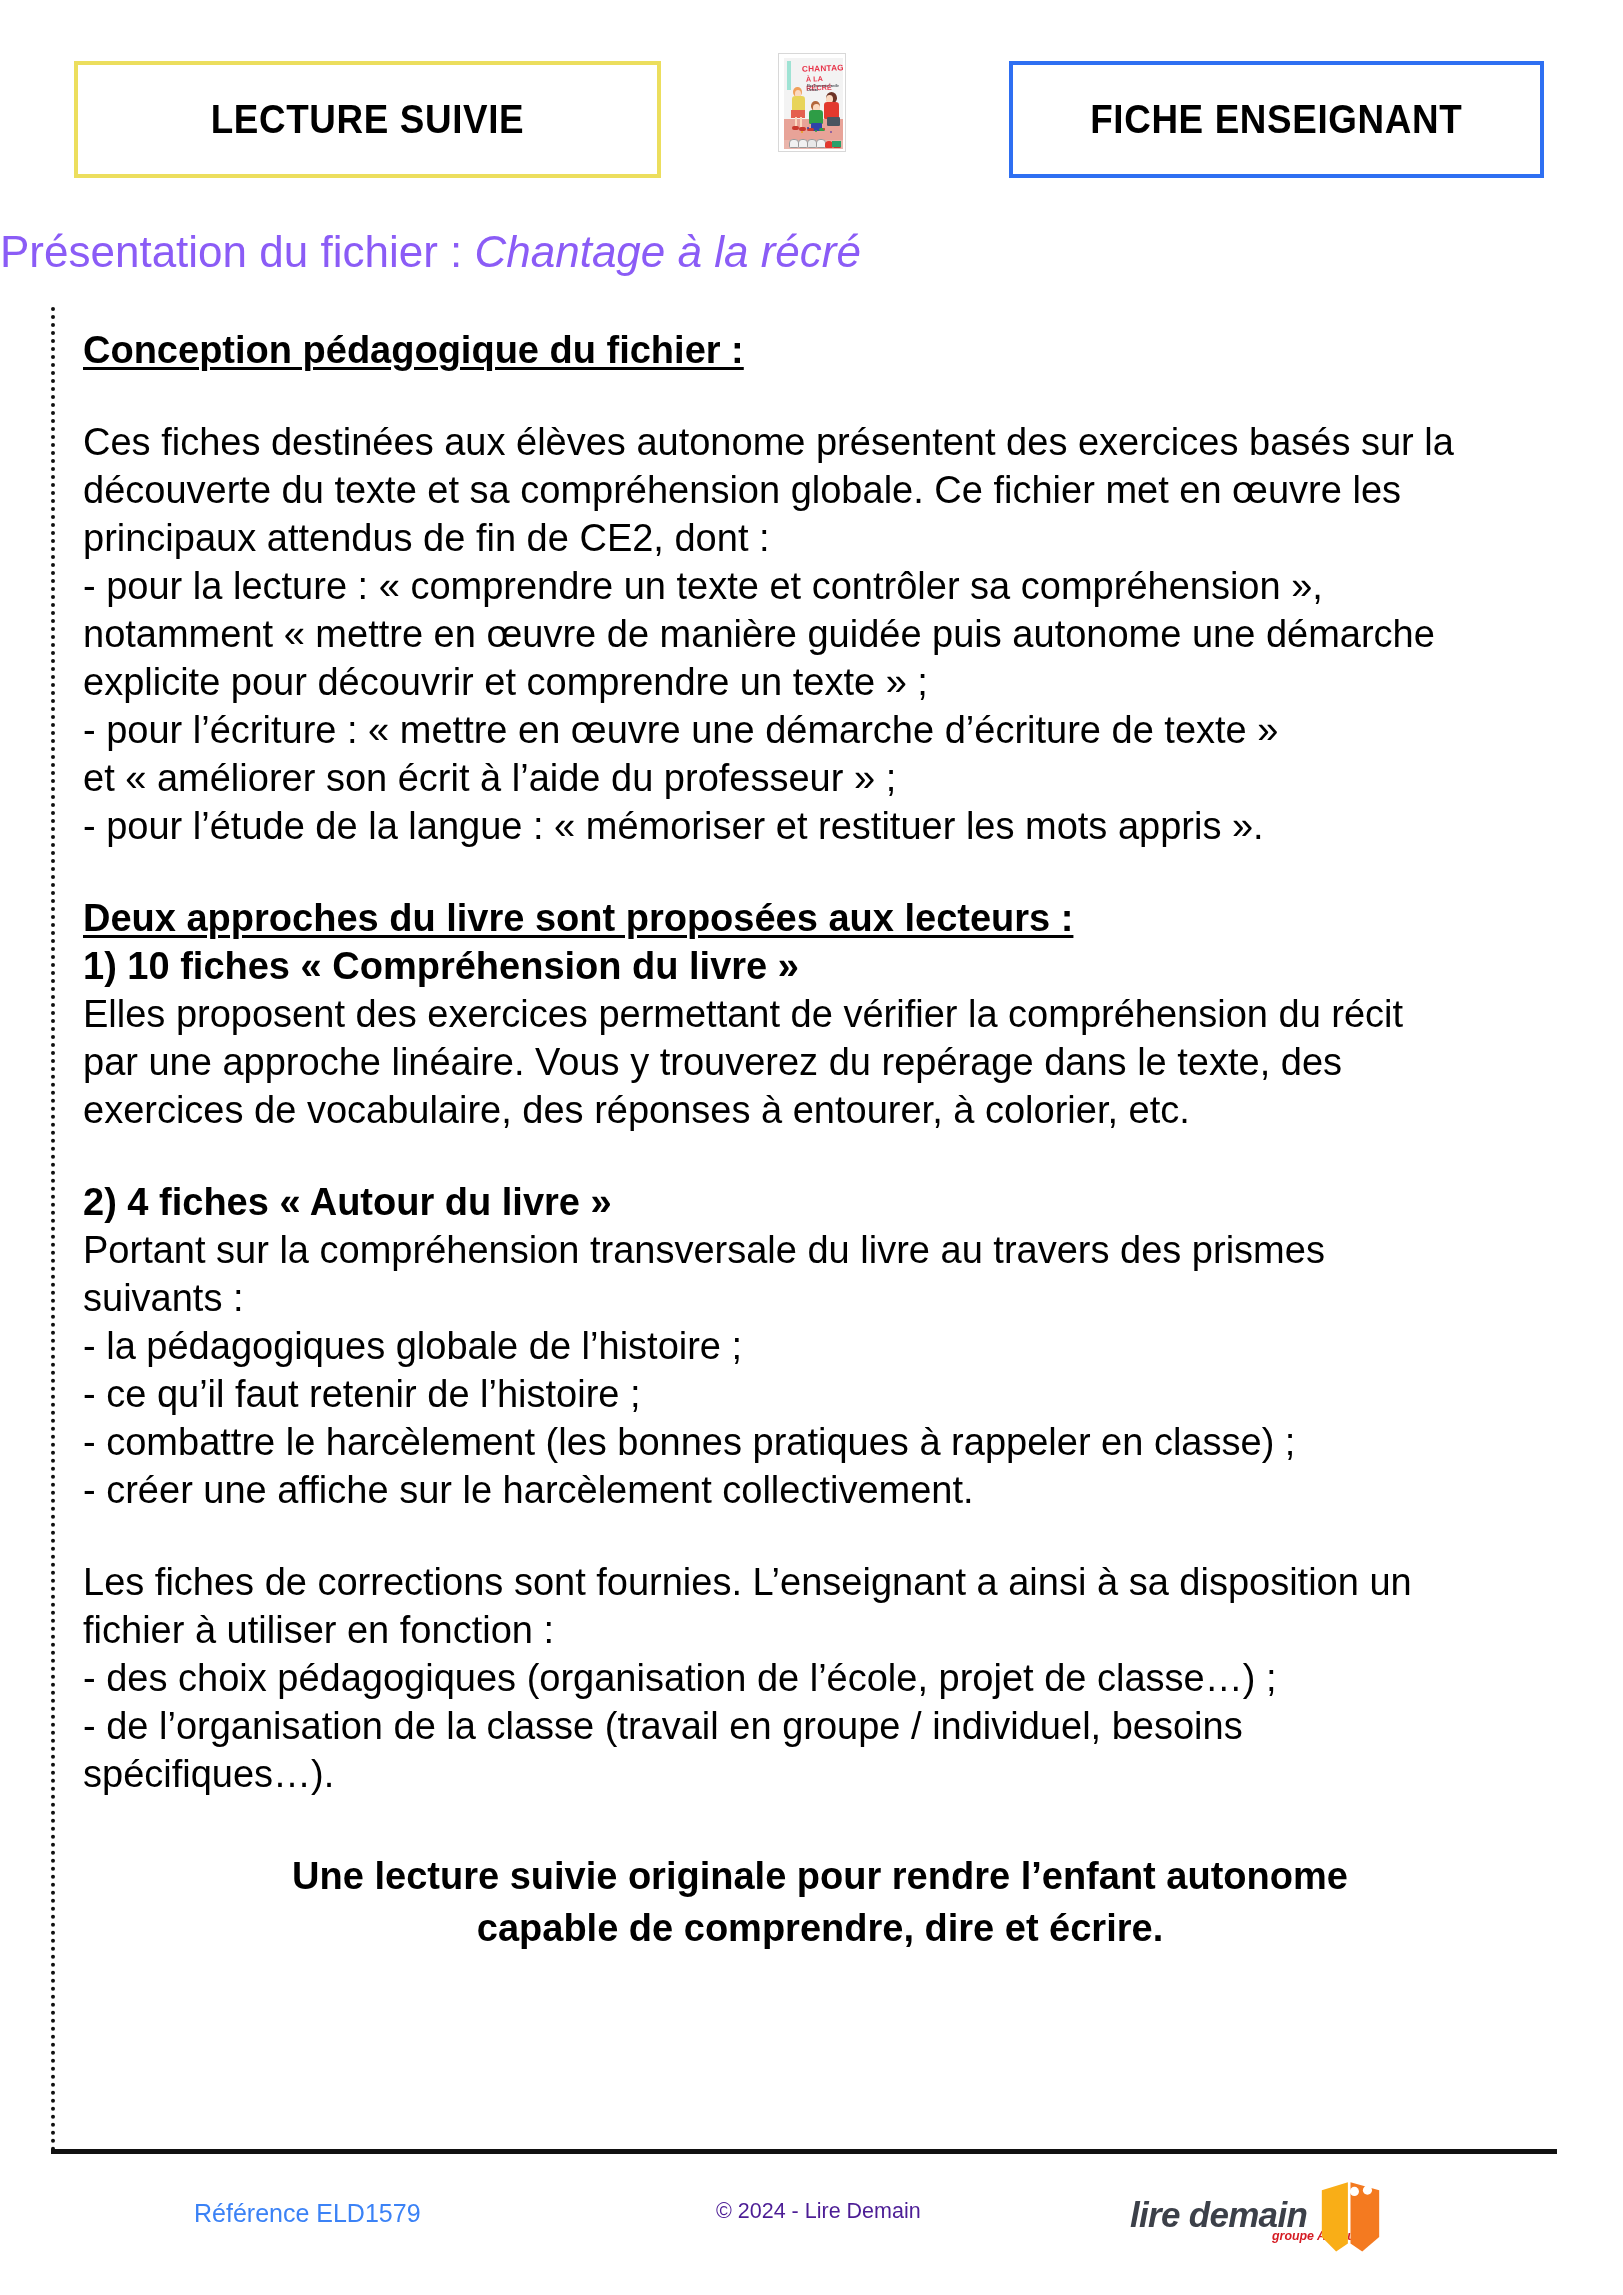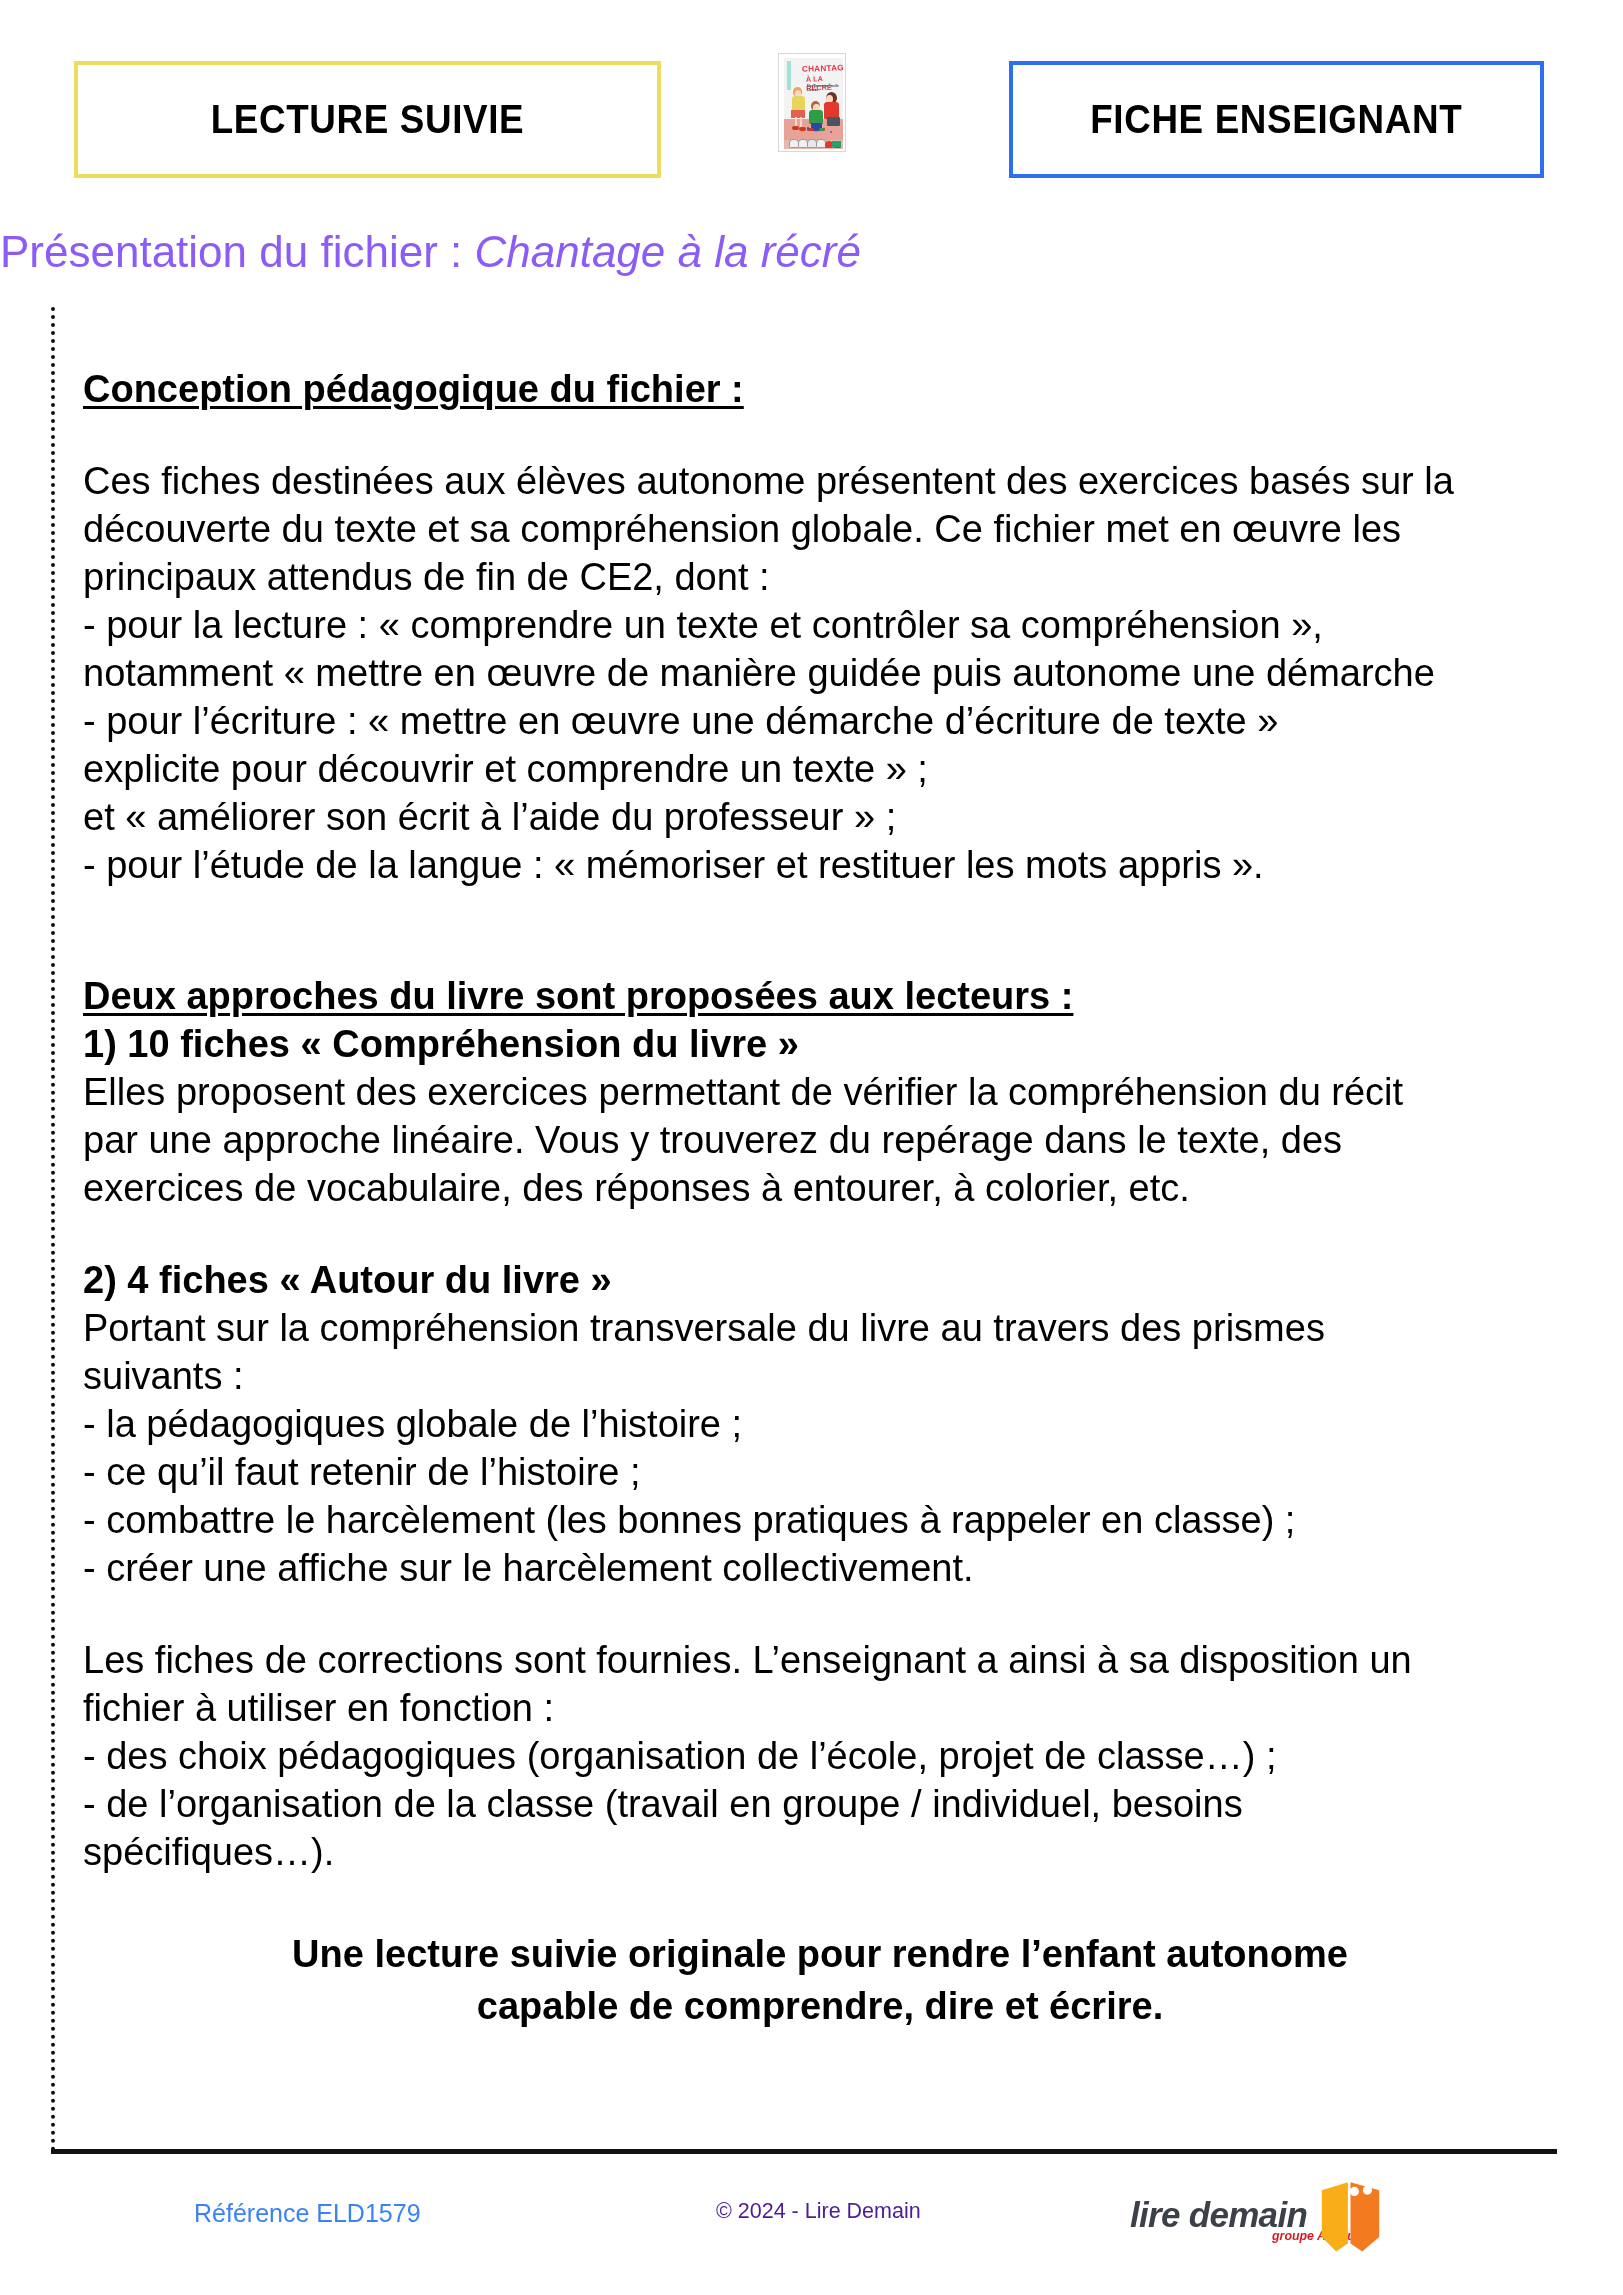--- a/index.html
+++ b/index.html
@@ -187,21 +187,20 @@
     font-size: 38px;
     line-height: 48px;
     color: #000000;
   }
   .h-underline {
     font-weight: bold;
     text-decoration: underline;
     text-underline-offset: 3.9px;
     text-decoration-thickness: 3.3px;
     display: inline-block;
-    margin-top: 39px;
   }
   .blk { margin: 0 0 0 0; }
   .spacer-md { height: 44px; }
   .bold { font-weight: bold; }
   .line { white-space: nowrap; }
 
   .closing {
     margin-top: 52px;
     text-align: center;
     font-weight: bold;
@@ -352,22 +351,22 @@
     </div>
 
     <div class="spacer-md"></div>
 
     <div class="blk">
       <div class="line">Ces fiches destinées aux élèves autonome présentent des exercices basés sur la</div>
       <div class="line">découverte du texte et sa compréhension globale. Ce fichier met en œuvre les</div>
       <div class="line">principaux attendus de fin de CE2, dont :</div>
       <div class="line">- pour la lecture : « comprendre un texte et contrôler sa compréhension »,</div>
       <div class="line">notamment « mettre en œuvre de manière guidée puis autonome une démarche</div>
+      <div class="line">explicite pour découvrir et comprendre un texte » ;</div>
       <div class="line">- pour l’écriture : « mettre en œuvre une démarche d’écriture de texte »</div>
-      <div class="line">explicite pour découvrir et comprendre un texte » ;</div>
       <div class="line">et « améliorer son écrit à l’aide du professeur » ;</div>
       <div class="line">- pour l’étude de la langue : « mémoriser et restituer les mots appris ».</div>
     </div>
 
     <div class="spacer-md"></div>
 
     <div class="blk">
       <span class="h-underline">Deux approches du livre sont proposées aux lecteurs :</span>
     </div>
 

